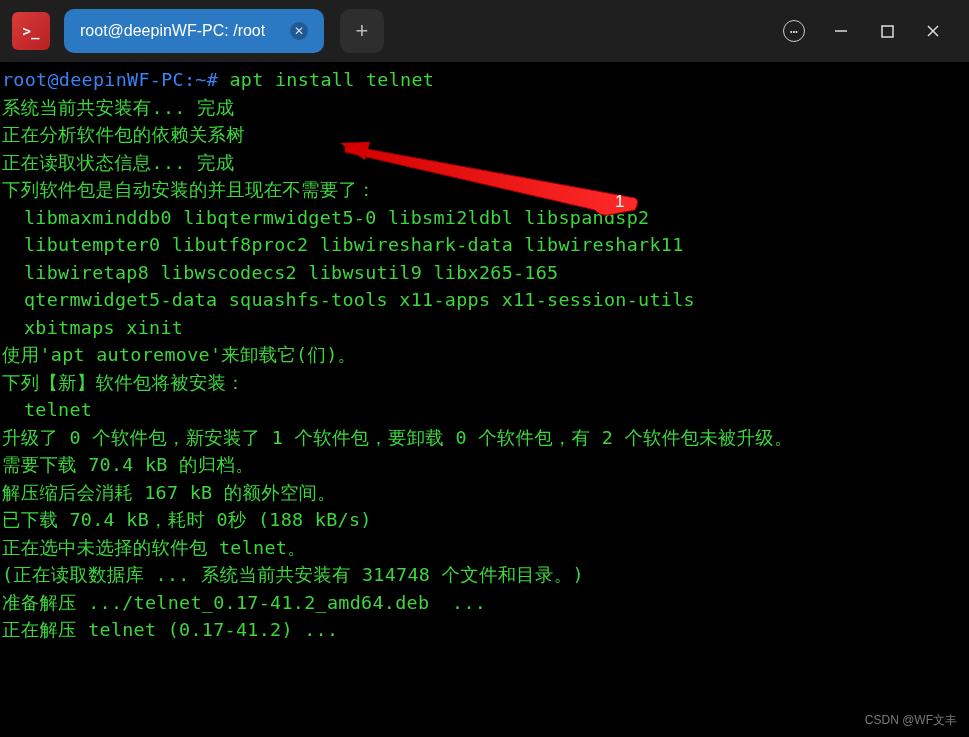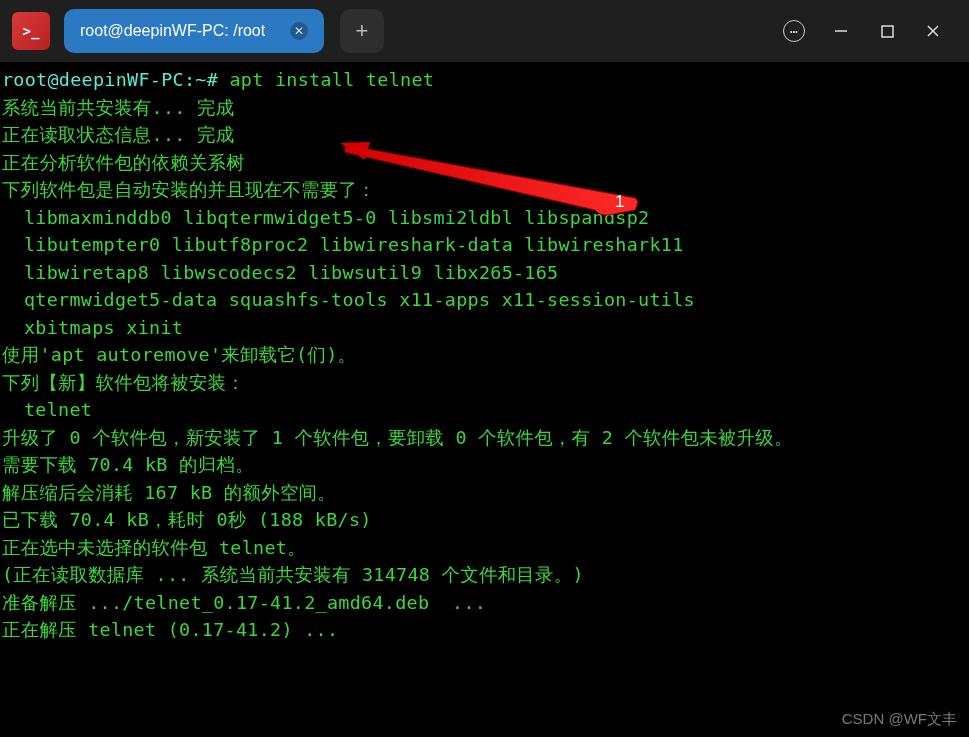--- a/index.html
+++ b/index.html
@@ -103,36 +103,36 @@
       background: #000;
       color: #3dd63d;
       font-size: 18.4px;
       line-height: 27.5px;
       padding: 4px 2px;
       letter-spacing: 0.3px;
       height: calc(100% - 62px);
       overflow: hidden;
       position: relative;
     }
-    .prompt-user { color: #5eead4; }
+    .prompt-user { color: #3b82f6; }
     .indent { padding-left: 22px; display: block; }
     .line { white-space: pre-wrap; }
     .arrow-callout {
       position: absolute;
       left: 340px;
       top: 78px;
       pointer-events: none;
     }
     .watermark {
       position: absolute;
       bottom: 8px;
       right: 12px;
       color: rgba(200,200,200,0.6);
       font-family: sans-serif;
-      font-size: 15px;
+      font-size: 12px;
     }
   </style>
 </head>
 <body>
 
 <div class="titlebar">
   <div class="app-icon">&gt;_</div>
   <div class="tab">
     <span>root@deepinWF-PC: /root</span>
     <span class="tab-close">✕</span>
@@ -156,22 +156,22 @@
           <line x1="2" y1="2" x2="12" y2="12" stroke="#ddd" stroke-width="1.5"></line>
           <line x1="12" y1="2" x2="2" y2="12" stroke="#ddd" stroke-width="1.5"></line>
         </svg>
     </div>
   </div>
 </div>
 
 <div class="terminal">
   <div class="line"><span class="prompt-user">root@deepinWF-PC:~# </span><span>apt install telnet</span></div>
   <div class="line">系统当前共安装有... 完成</div>
+  <div class="line">正在分析软件包的依赖关系树</div>
   <div class="line">正在读取状态信息... 完成</div>
-  <div class="line">正在分析软件包的依赖关系树</div>
   <div class="line">下列软件包是自动安装的并且现在不需要了：</div>
   <span class="indent line">libmaxminddb0 libqtermwidget5-0 libsmi2ldbl libspandsp2</span>
   <span class="indent line">libutempter0 libutf8proc2 libwireshark-data libwireshark11</span>
   <span class="indent line">libwiretap8 libwscodecs2 libwsutil9 libx265-165</span>
   <span class="indent line">qtermwidget5-data squashfs-tools x11-apps x11-session-utils</span>
   <span class="indent line">xbitmaps xinit</span>
   <div class="line">使用'apt autoremove'来卸载它(们)。</div>
   <div class="line">下列【新】软件包将被安装：</div>
   <span class="indent line">telnet</span>
   <div class="line">升级了 0 个软件包，新安装了 1 个软件包，要卸载 0 个软件包，有 2 个软件包未被升级。</div>

